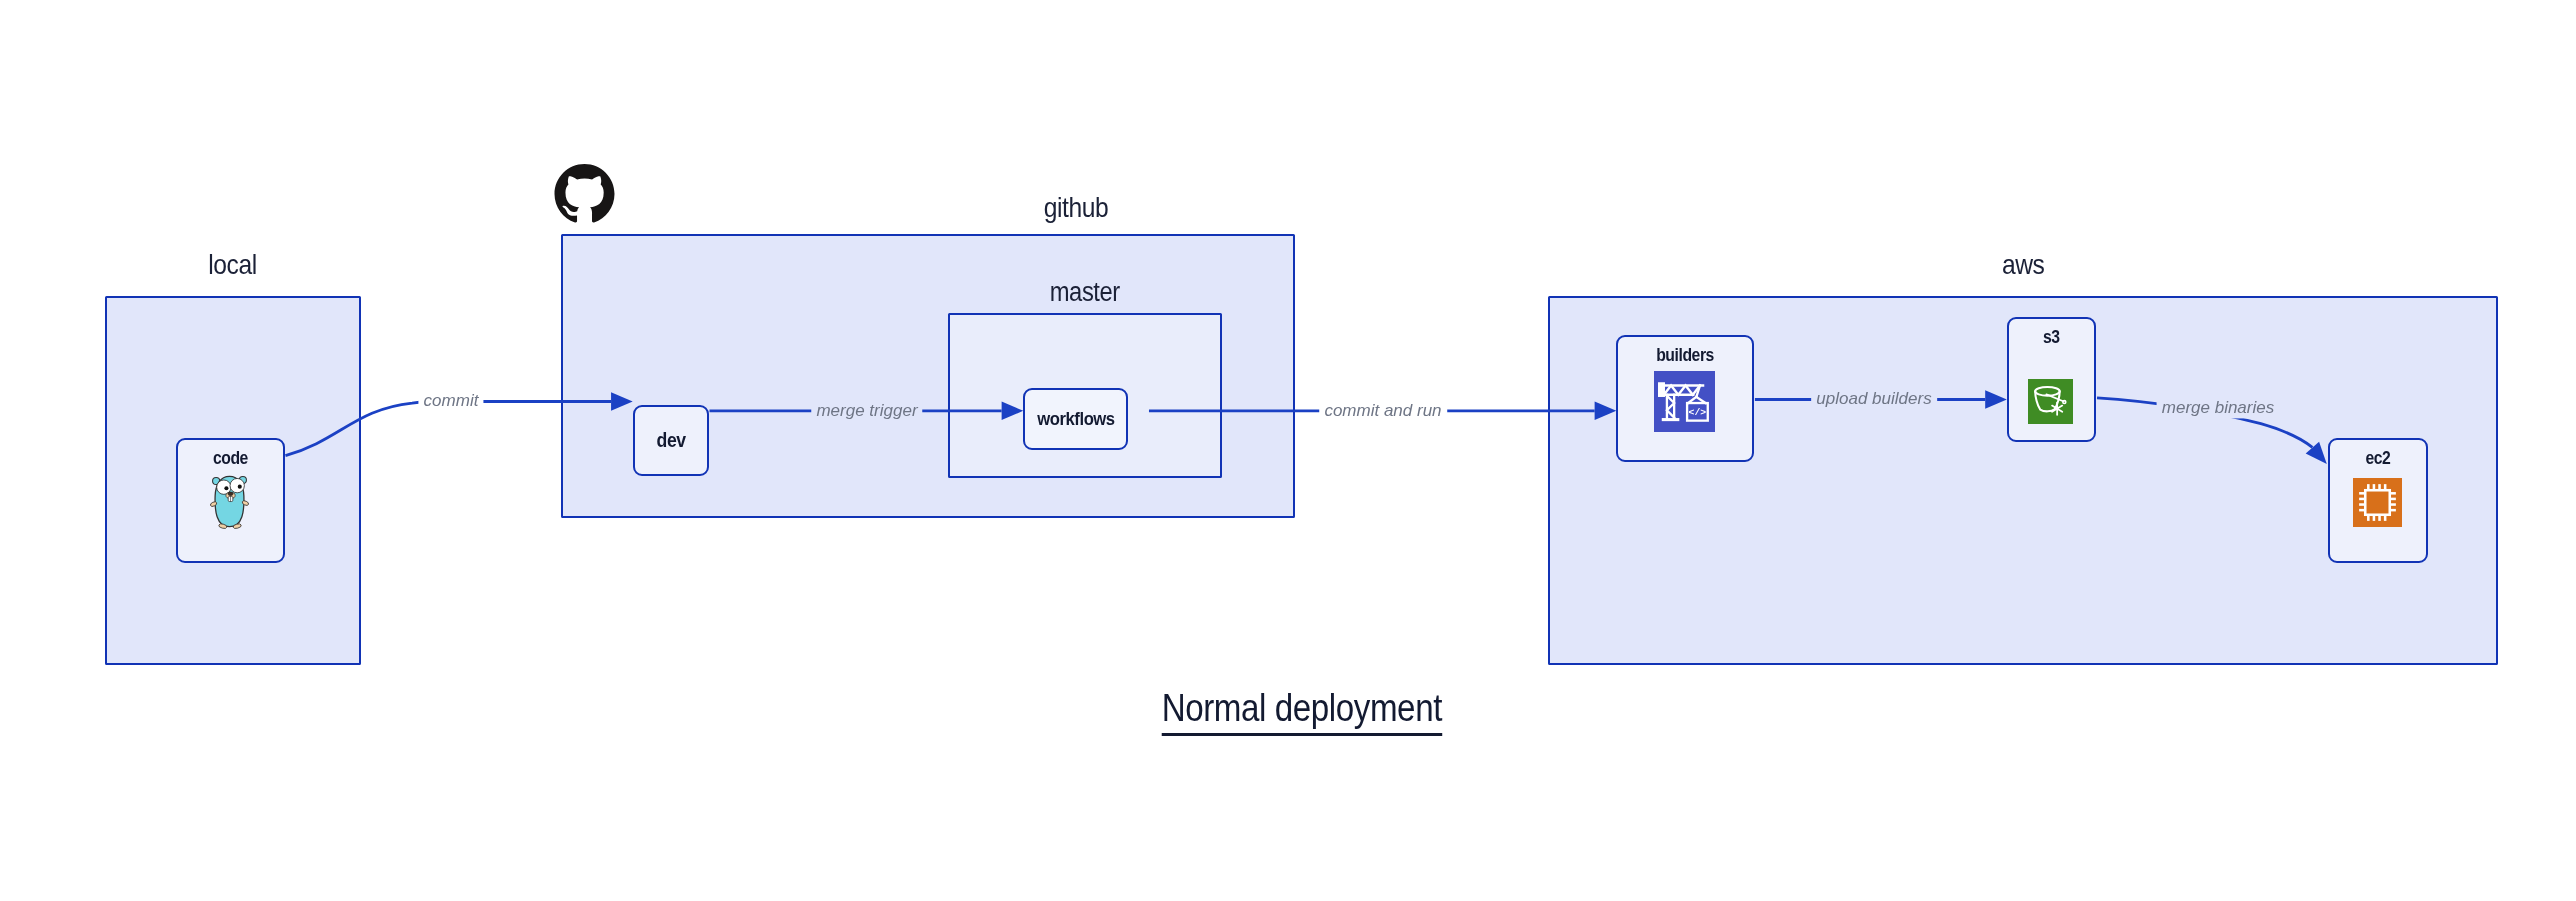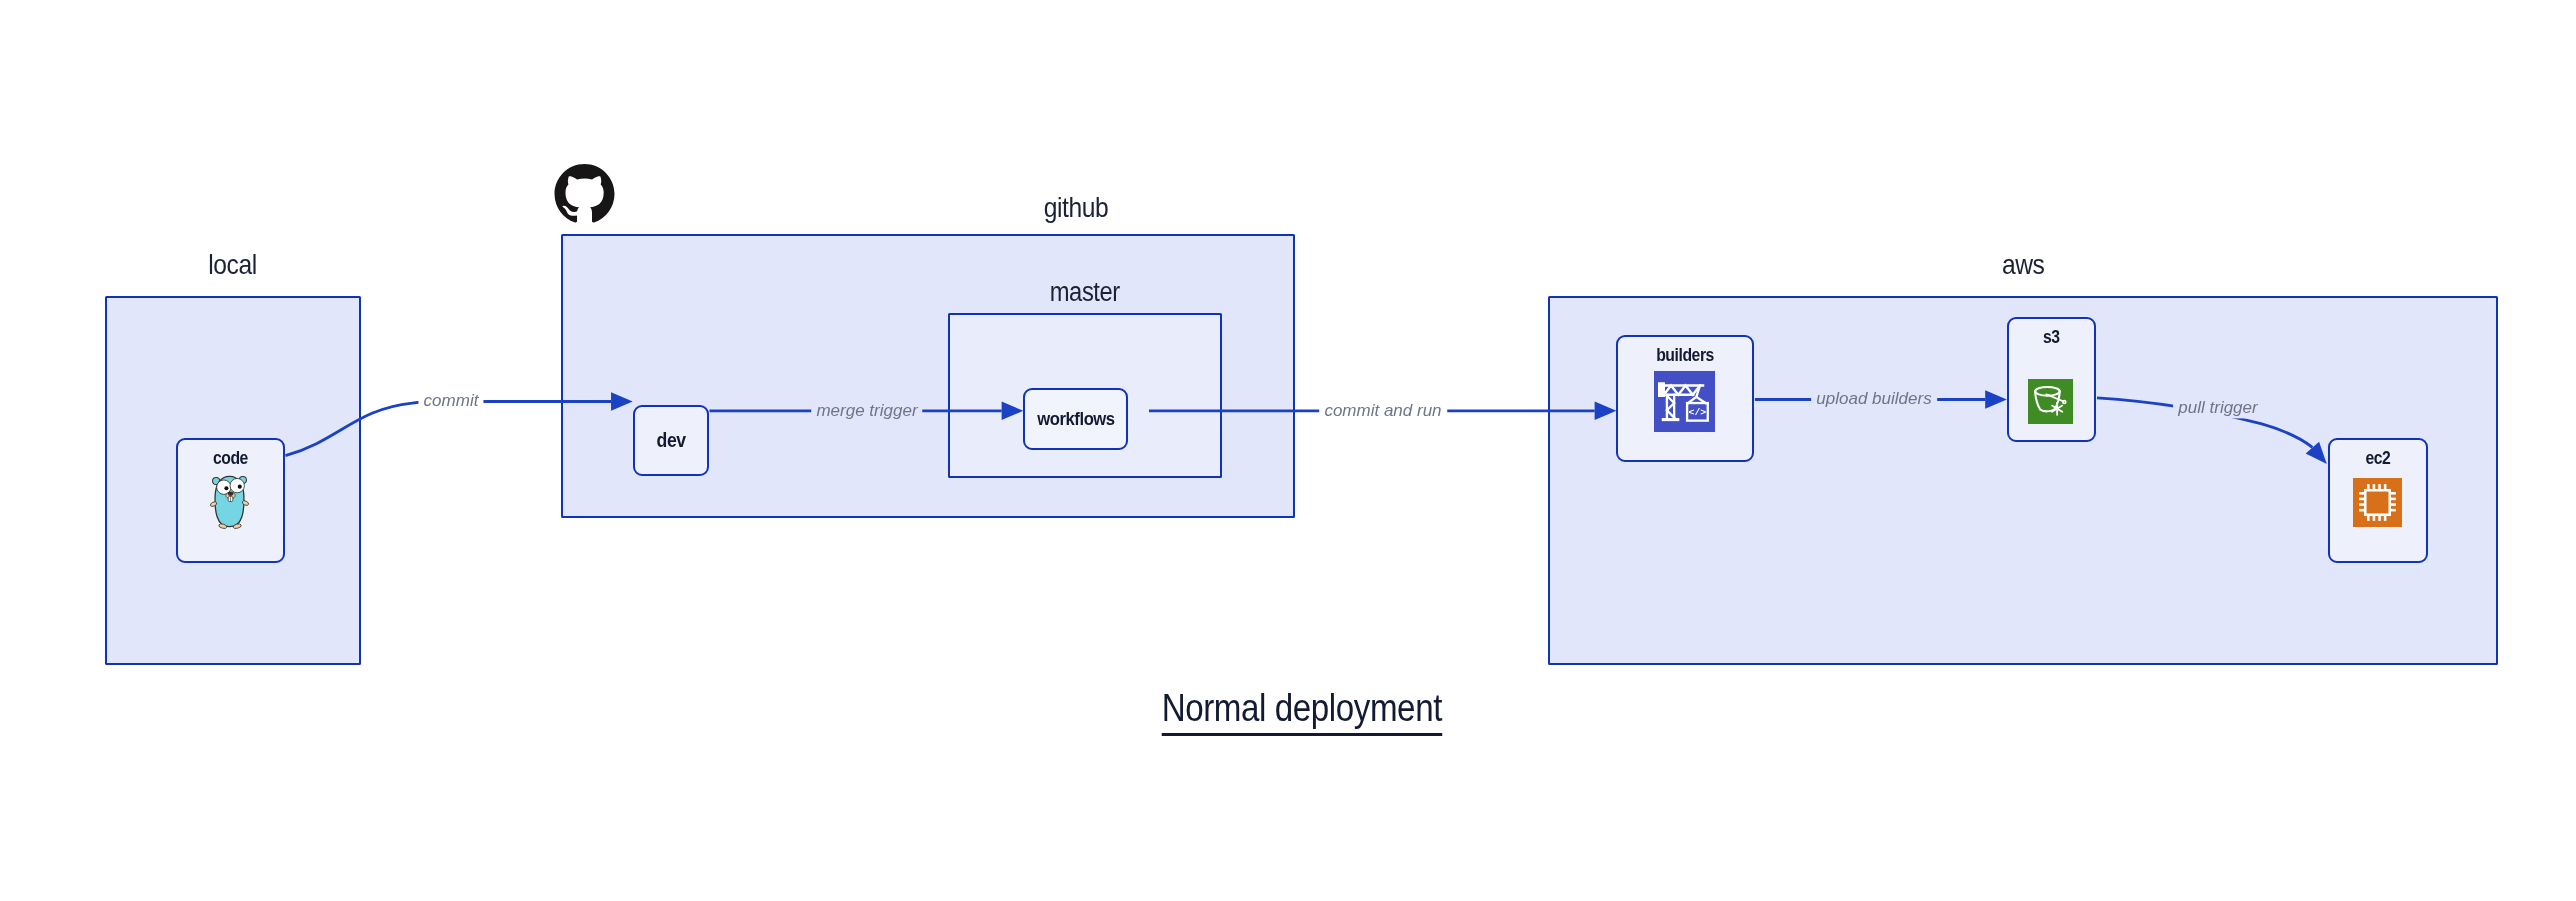--- a/index.html
+++ b/index.html
@@ -198,20 +198,20 @@
       <polygon points="3137,797 3095,779 3095,815"></polygon>
       <polygon points="3895,775 3853,757 3853,793"></polygon>
       <polygon points="4516,900 4475,880 4501,857"></polygon>
     </g>
   </svg>
 
   <div class="edge-label on-white" style="left:451px;top:401px;">commit</div>
   <div class="edge-label on-lavender" style="left:867px;top:411px;">merge trigger</div>
   <div class="edge-label on-white" style="left:1383px;top:411px;">commit and run</div>
   <div class="edge-label on-lavender" style="left:1874px;top:399px;">upload builders</div>
-  <div class="edge-label on-lavender" style="left:2218px;top:408px;">pull trigger</div>
+  <div class="edge-label on-lavender" style="left:2218px;top:408px;">merge binaries</div>
 
   <div class="diagram-title">
     <span class="condensed">Normal deployment</span>
   </div>
 
 </div>
 
 
 </body></html>

